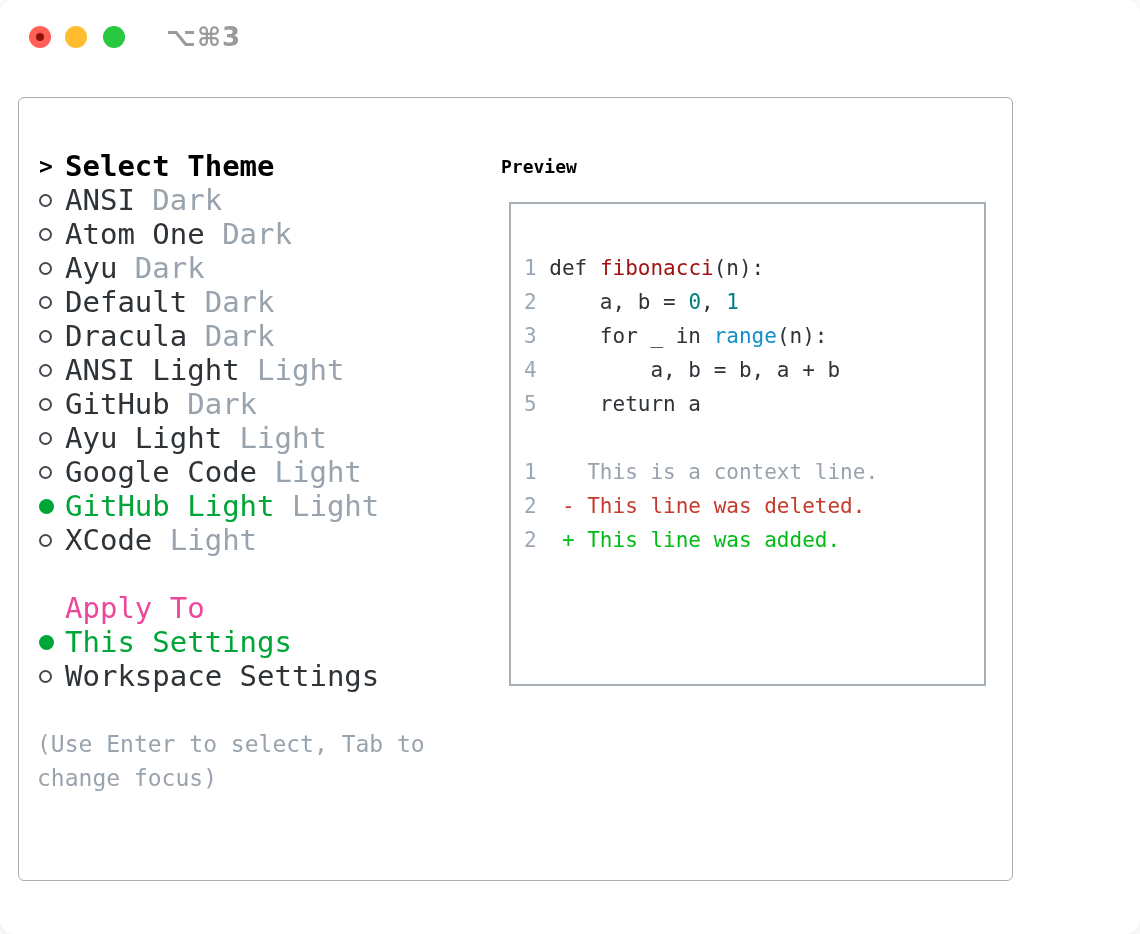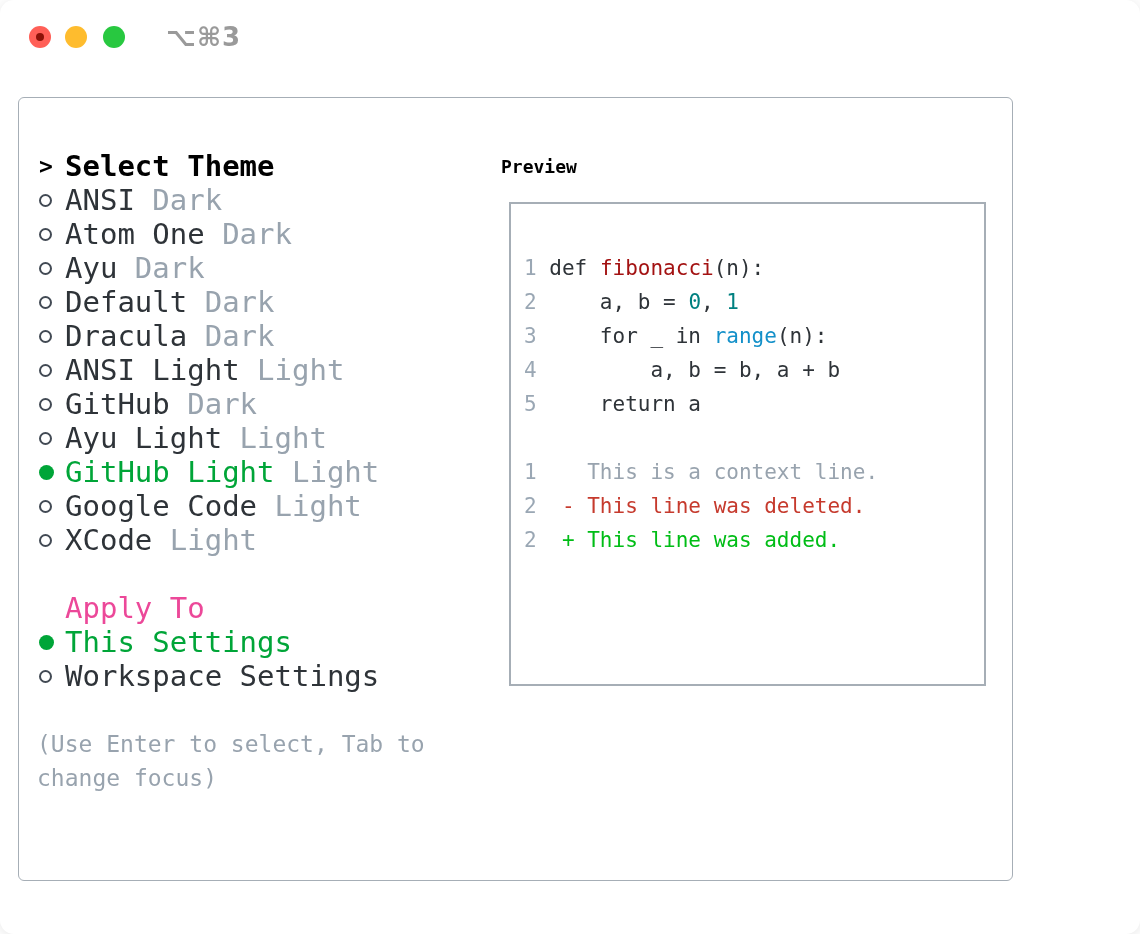--- a/index.html
+++ b/index.html
@@ -107,22 +107,22 @@
       </div>
       <div id="theme-items">
           <div class="row"><span class="marker"><span class="ring"></span></span><span class="item-label"><span class="t-name">ANSI</span><span class="t-variant"> Dark</span></span></div>
           <div class="row"><span class="marker"><span class="ring"></span></span><span class="item-label"><span class="t-name">Atom One</span><span class="t-variant"> Dark</span></span></div>
           <div class="row"><span class="marker"><span class="ring"></span></span><span class="item-label"><span class="t-name">Ayu</span><span class="t-variant"> Dark</span></span></div>
           <div class="row"><span class="marker"><span class="ring"></span></span><span class="item-label"><span class="t-name">Default</span><span class="t-variant"> Dark</span></span></div>
           <div class="row"><span class="marker"><span class="ring"></span></span><span class="item-label"><span class="t-name">Dracula</span><span class="t-variant"> Dark</span></span></div>
           <div class="row"><span class="marker"><span class="ring"></span></span><span class="item-label"><span class="t-name">ANSI Light</span><span class="t-variant"> Light</span></span></div>
           <div class="row"><span class="marker"><span class="ring"></span></span><span class="item-label"><span class="t-name">GitHub</span><span class="t-variant"> Dark</span></span></div>
           <div class="row"><span class="marker"><span class="ring"></span></span><span class="item-label"><span class="t-name">Ayu Light</span><span class="t-variant"> Light</span></span></div>
+          <div class="row"><span class="marker"><span class="ring"></span></span><span class="item-label"><span class="t-name">Google Code</span><span class="t-variant"> Light</span></span></div>
           <div class="row selected"><span class="marker"><span class="dot-filled"></span></span><span class="item-label"><span class="t-name">GitHub Light</span><span class="t-variant"> Light</span></span></div>
-          <div class="row"><span class="marker"><span class="ring"></span></span><span class="item-label"><span class="t-name">Google Code</span><span class="t-variant"> Light</span></span></div>
           <div class="row"><span class="marker"><span class="ring"></span></span><span class="item-label"><span class="t-name">XCode</span><span class="t-variant"> Light</span></span></div>
         </div>
       <div class="spacer"></div>
       <div class="row section-header">
         <span class="marker"></span><span class="item-label">Apply To</span>
       </div>
       <div id="apply-items">
           <div class="row selected"><span class="marker"><span class="dot-filled"></span></span><span class="item-label"><span class="t-name">This Settings</span></span></div>
           <div class="row"><span class="marker"><span class="ring"></span></span><span class="item-label"><span class="t-name">Workspace Settings</span></span></div>
         </div>

